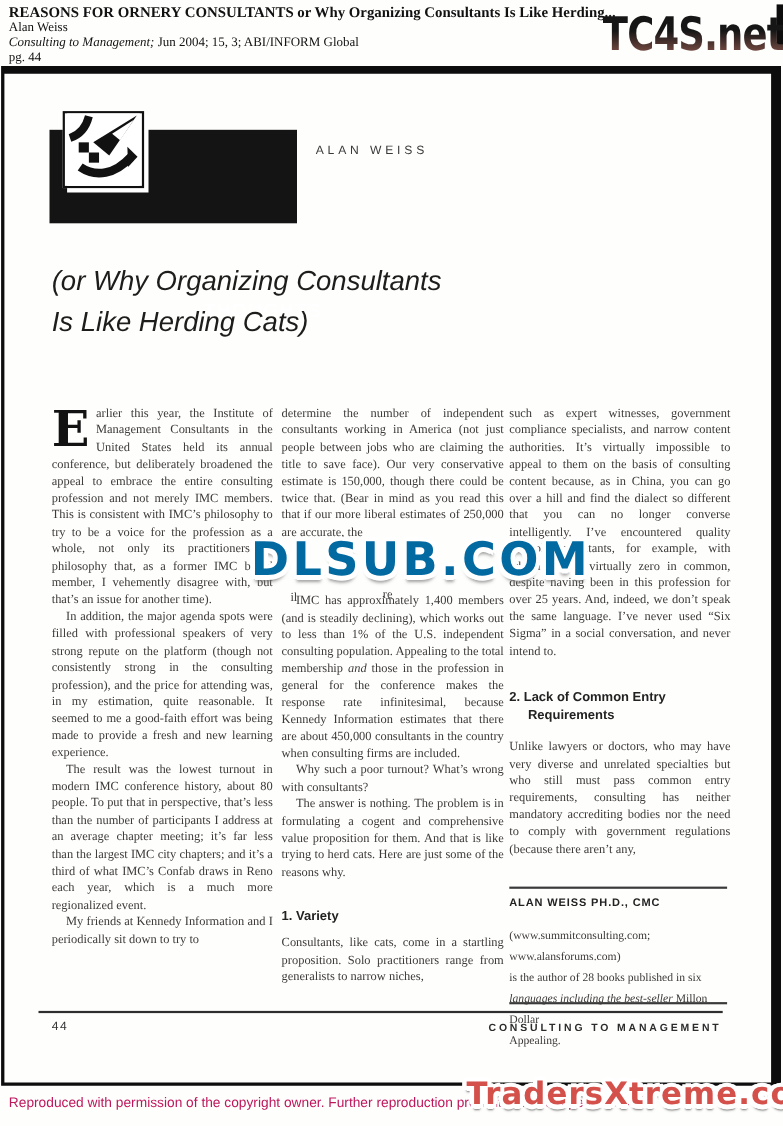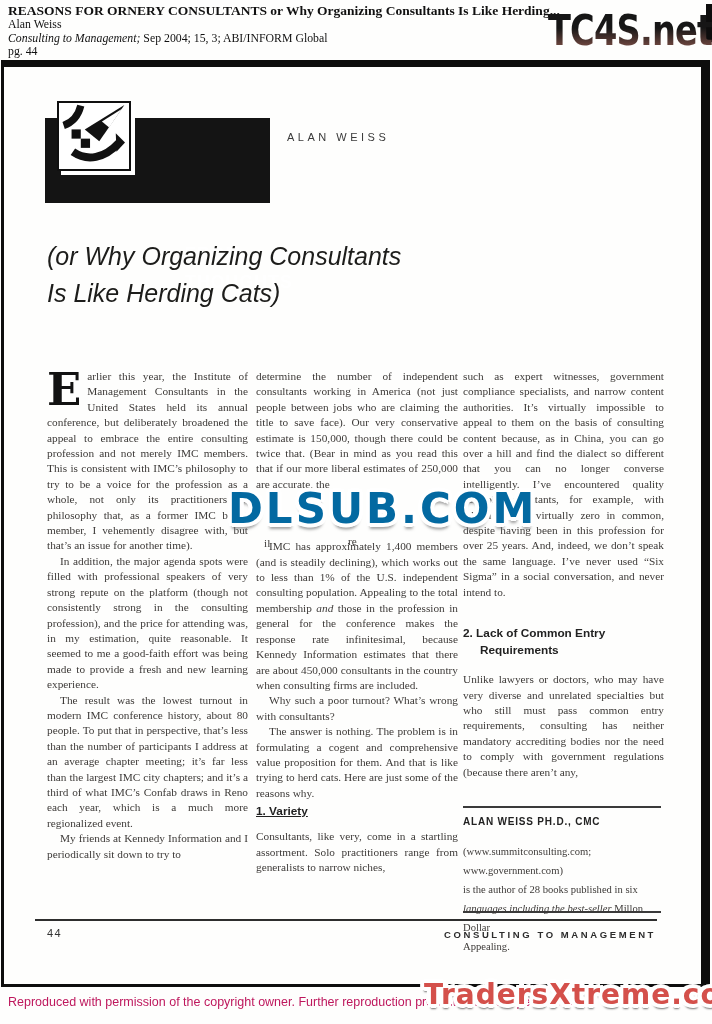--- a/index.html
+++ b/index.html
@@ -60,21 +60,21 @@
   .col p { margin:0; }
   .col p.ind { text-indent:13px; }
   .dropcap { float:left; font-family:"DejaVu Serif",serif; font-weight:bold; font-size:45px;
              line-height:38px; margin:2px 6px 0 0; color:#121212; }
   .gap { position:relative; height:47px; }
   .gap span { position:absolute; font-size:11.3px;margin-top:43px; }
   .frag-a { left:8px; top:1px; }
   .frag-b { left:92px; top:-1px; }
   .col h3 { font-family:"Liberation Sans",sans-serif; font-weight:bold; font-size:11.8px;
             line-height:17px; color:#222; text-align:left; }
-  .h-variety { margin:2px 0 9px 0;text-decoration:underline; }
+  .h-variety { margin:23px 0 9px 0; }
   .h-entry { margin:25px 0 13px 0; }
   .h-entry .hang2 { padding-left:17px; }
   .em { font-style:italic; }
 
   
   .bio-box { position:absolute; left:463px; top:806px; width:198px; height:107px; z-index:5;
              border-top:2px solid #3a3a3a; border-bottom:2px solid #3a3a3a; padding-top:8px; }
   .bio-name { font-family:Liberation Sans, sans-serif; font-weight:bold; font-size:10px;
               letter-spacing:0.8px; color:#222; margin-bottom:15px; }
   .bio-line { font-size:10.6px; line-height:19px; color:#3d3a38; }
@@ -93,21 +93,21 @@
                font-family:"Liberation Sans",sans-serif; font-size:12.5px; color:#be185d; white-space:nowrap; }
 </style>
 </head>
 <body>
 
 <div class="page">
 
   <div class="scan-header">
     <div class="h-title">REASONS FOR ORNERY CONSULTANTS  or Why Organizing Consultants Is Like Herding...</div>
     <div class="h-line">Alan Weiss</div>
-    <div class="h-line"><span class="it">Consulting to Management;</span><span> Sep 2004; 15, 3; ABI/INFORM Global</span></div>
+    <div class="h-line"><span class="it">Consulting to Management;</span><span> Jun 2004; 15, 3; ABI/INFORM Global</span></div>
     <div class="h-line">pg. 44</div>
   </div>
 
   <div class="corner-mark"></div>
 
   <div class="frame"></div>
 
   <div class="masthead-box">
     <div class="masthead-title">
       <div>FROM</div>
@@ -143,35 +143,35 @@
   <div class="col col2">
     <p>determine the number of independent consultants working in America (not just people between jobs who are claiming the title to save face). Our very conservative estimate is 150,000, though there could be twice that. (Bear in mind as you read this that if our more liberal estimates of 250,000 are accurate, the</p>
     <div class="gap">
       <span class="frag-a">il</span>
       <span class="frag-b">re</span>
     </div>
     <p class="ind"><span>IMC has approximately 1,400 members (and is steadily declining), which works out to less than 1% of the U.S. independent consulting population. Appealing to the total membership </span><span class="em">and</span><span> those in the profession in general for the conference makes the response rate infinitesimal, because Kennedy Information estimates that there are about 450,000 consultants in the country when consulting firms are included.</span></p>
     <p class="ind">Why such a poor turnout? What’s wrong with consultants?</p>
     <p class="ind">The answer is nothing. The problem is in formulating a cogent and comprehensive value proposition for them. And that is like trying to herd cats. Here are just some of the reasons why.</p>
     <h3 class="h-variety">1.  Variety</h3>
-    <p>Consultants, like very, come in a startling assortment. Solo practitioners range from generalists to narrow niches,</p>
+    <p>Consultants, like cats, come in a startling proposition. Solo practitioners range from generalists to narrow niches,</p>
   </div>
 
   <div class="col col3">
     <p>such as expert witnesses, government compliance specialists, and narrow content authorities. It’s virtually impossible to appeal to them on the basis of consulting content because, as in China, you can go over a hill and find the dialect so different that you can no longer converse intelligently. I’ve encountered quality control consultants, for example, with whom I have virtually zero in common, despite having been in this profession for over 25 years. And, indeed, we don’t speak the same language. I’ve never used “Six Sigma” in a social conversation, and never intend to.</p>
     <h3 class="h-entry">
       <div>2.  Lack of Common Entry</div>
       <div class="hang2">Requirements</div>
     </h3>
     <p>Unlike lawyers or doctors, who may have very diverse and unrelated specialties but who still must pass common entry requirements, consulting has neither mandatory accrediting bodies nor the need to comply with government regulations (because there aren’t any,</p>
   </div>
 
   <div class="bio-box">
     <div class="bio-name">ALAN WEISS PH.D., CMC</div>
-    <div class="bio-line bio-it">(www.summitconsulting.com; www.government.com)</div>
+    <div class="bio-line bio-it">(www.summitconsulting.com; www.alansforums.com)</div>
     <div class="bio-line bio-it">is the author of 28 books published in six</div>
     <div class="bio-line"><span class="bio-it">languages including the best-seller </span><span>Millon Dollar</span></div>
     <div class="bio-line">Appealing.</div>
   </div>
 
   <div class="footer-rule"></div>
   <div class="footer-page">44</div>
   <div class="footer-journal">CONSULTING TO MANAGEMENT</div>
 
   <div class="copyright">Reproduced with permission of the copyright owner.  Further reproduction prohibited without permission.</div>

